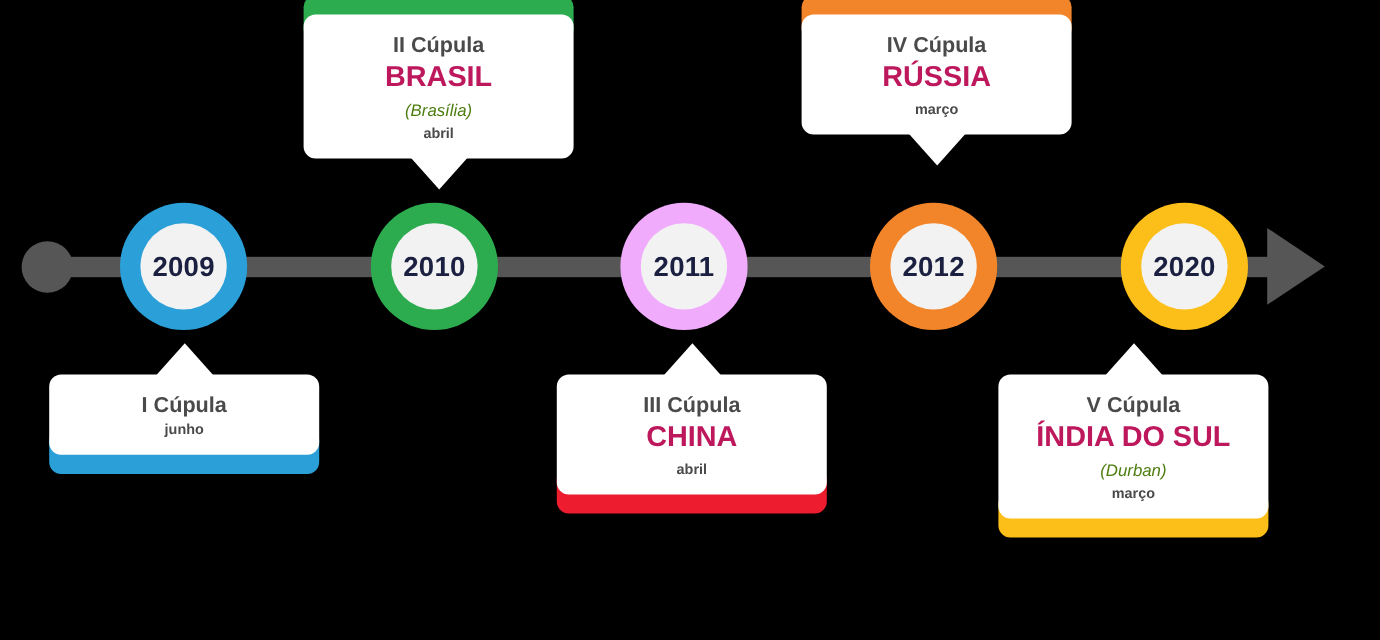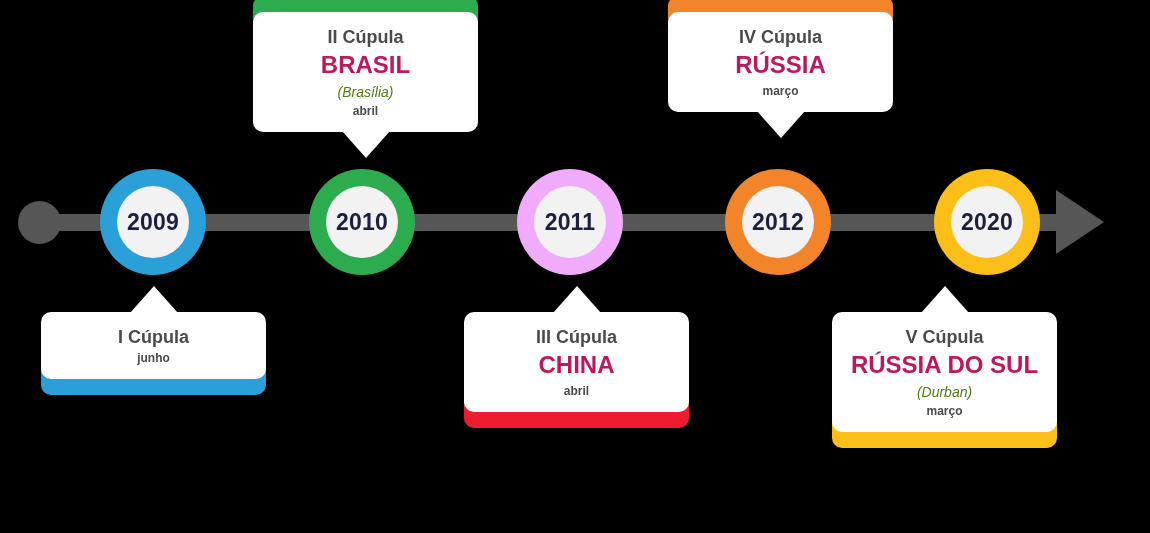--- a/index.html
+++ b/index.html
@@ -221,20 +221,20 @@
       <div class="card-country">CHINA</div>
       <div class="card-month">abril</div>
       <div class="tail"></div>
     </div>
   </div>
 
   <div class="card card-bottom" style="left:832px; top:312px;">
     <div class="card-accent" style="background: rgb(252, 190, 24);"></div>
     <div class="card-body">
       <div class="card-title">V Cúpula</div>
-      <div class="card-country">RÚSSIA DO SUL</div>
+      <div class="card-country">ÍNDIA DO SUL</div>
       <div class="card-city">(Durban)</div>
       <div class="card-month">março</div>
       <div class="tail"></div>
     </div>
   </div>
 
 </div>
 
 </body></html>

